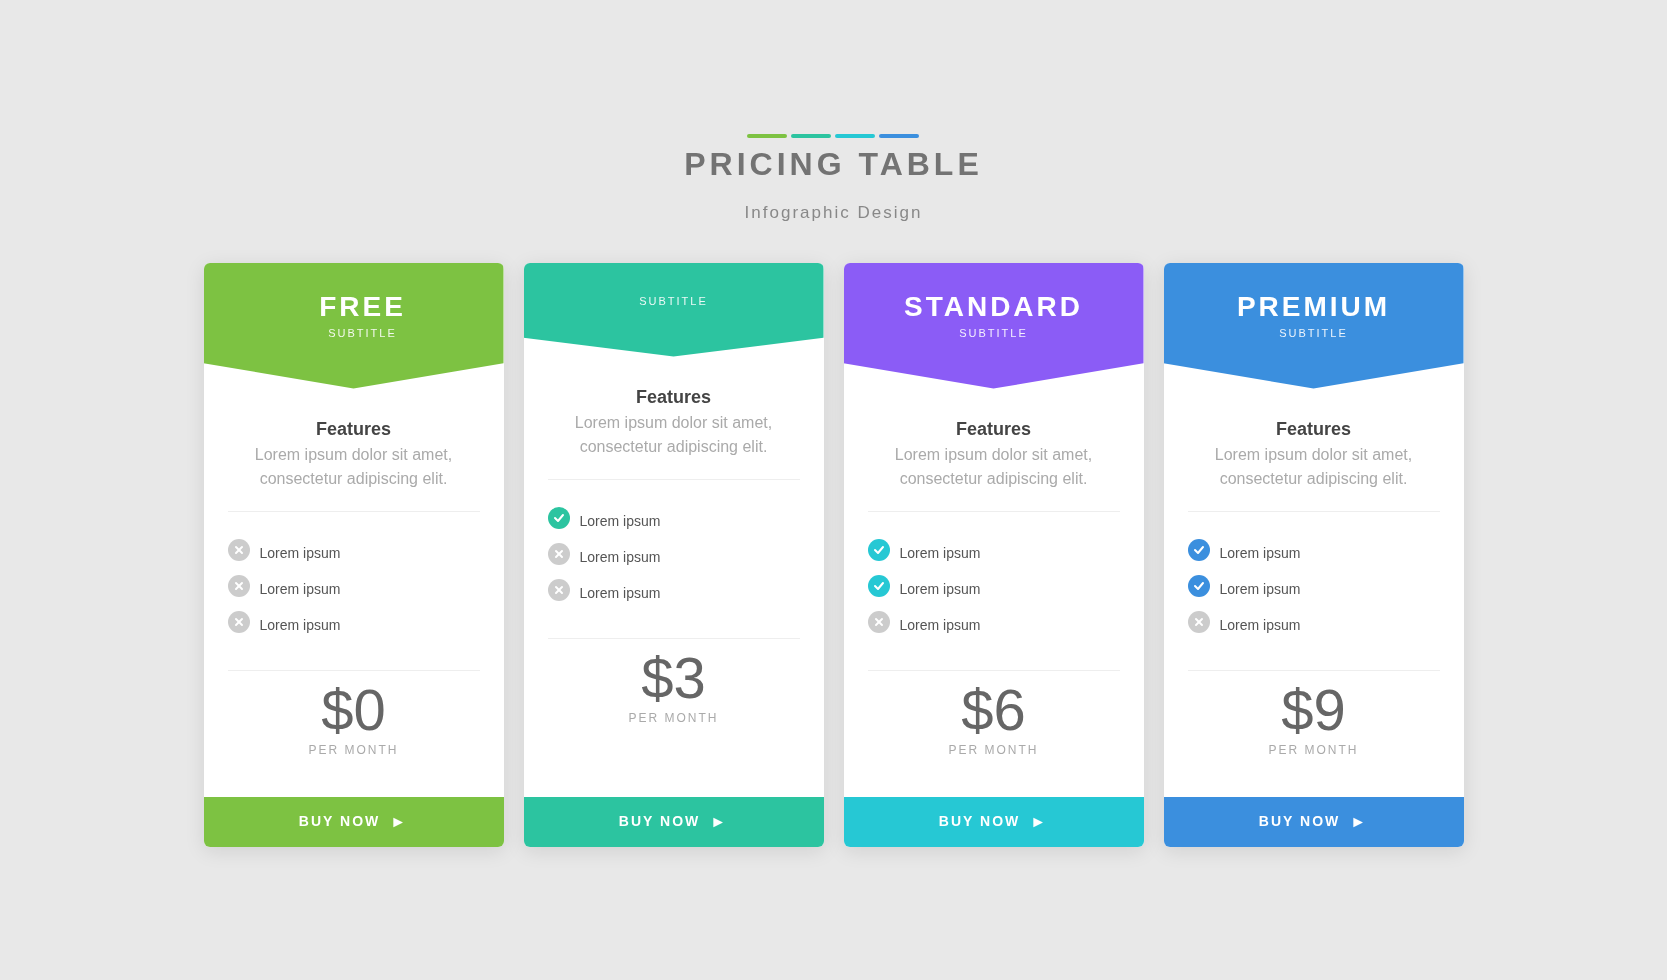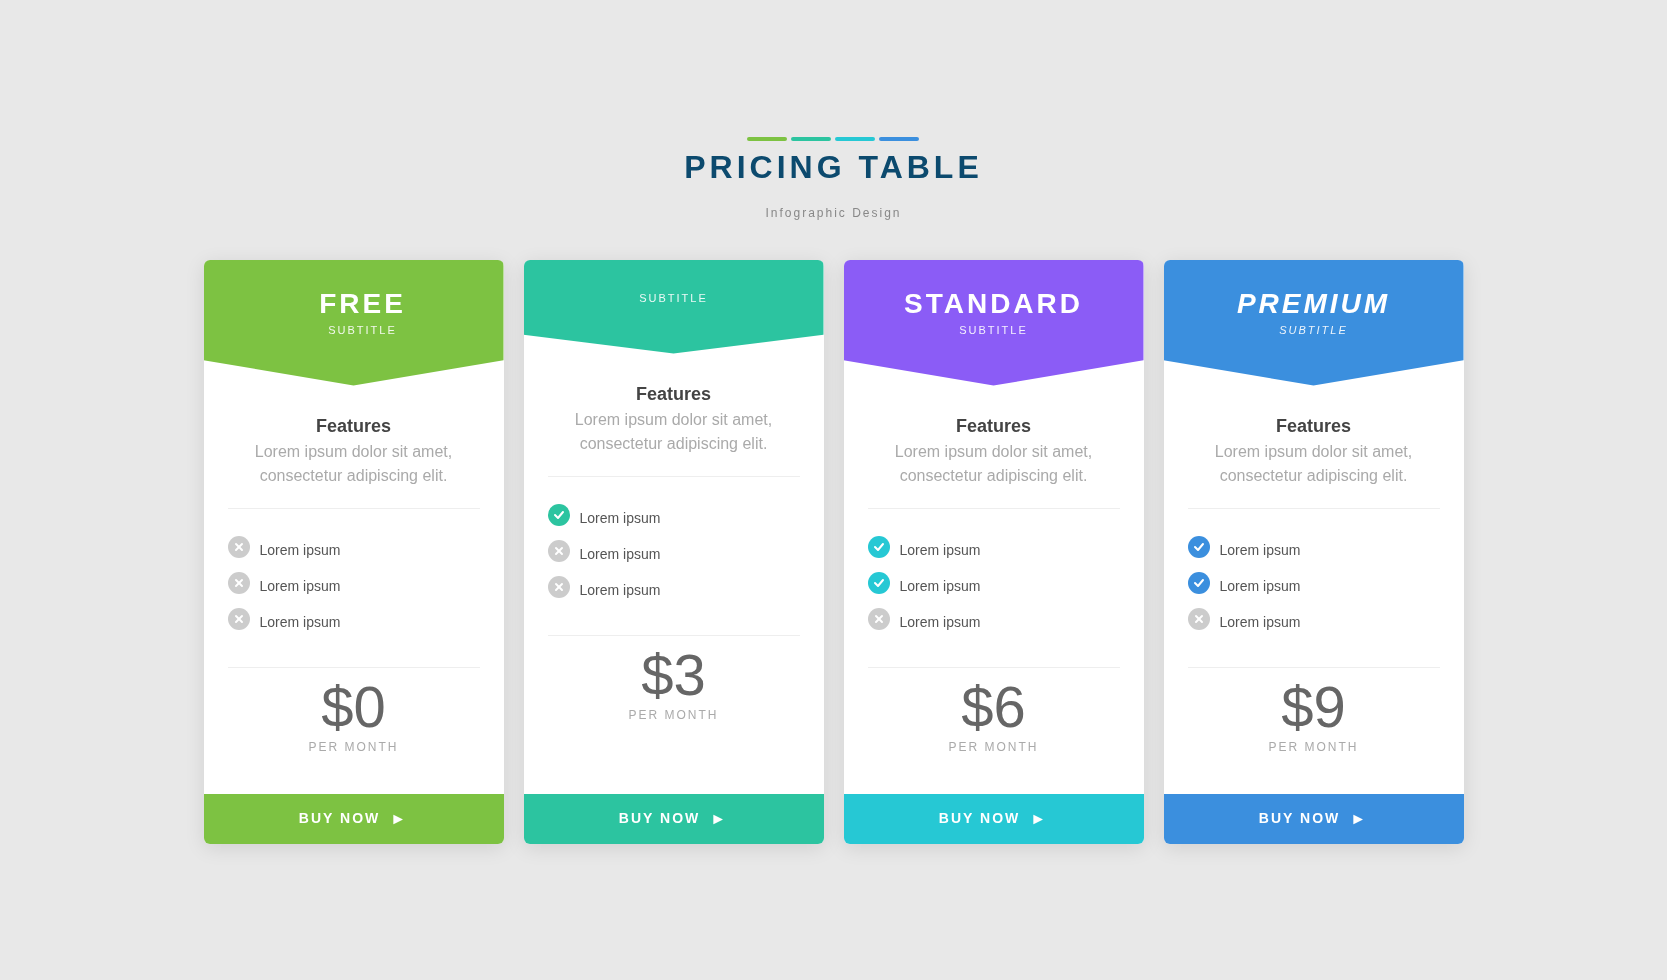--- a/index.html
+++ b/index.html
@@ -29,26 +29,26 @@
 
     .header-decorator {
       height: 4px;
       border-radius: 2px;
     }
 
     .page-title {
       font-size: 32px;
       font-weight: 900;
       letter-spacing: 4px;
-      color: #0c4a6e;
+      color: #737373;
       text-transform: uppercase;
     }
 
     .page-subtitle {
-      font-size: 12px;
+      font-size: 17px;
       color: #888;
       letter-spacing: 2px;
       margin-top: 20px;
     }
 
     .pricing-container {
       display: flex;
       gap: 20px;
       align-items: stretch;
     }
@@ -203,21 +203,21 @@
     .theme-green .buy-button { background: #7dc242; }
 
     .theme-teal .card-header { background: #2cc4a0; }
     .theme-teal .buy-button { background: #2cc4a0; }
     .theme-teal .feature-icon.check { background: #2cc4a0; }
 
     .theme-cyan .card-header { background: #8b5cf6; }
     .theme-cyan .buy-button { background: #26c8d4; }
     .theme-cyan .feature-icon.check { background: #26c8d4; }
 
-    .theme-blue .card-header { background: #3b8fde; font-style: italic; }
+    .theme-blue .card-header { background: #3b8fde; }
     .theme-blue .buy-button { background: #3b8fde; }
     .theme-blue .feature-icon.check { background: #3b8fde; }
   </style>
 </head>
 <body>
 
 <div class="page-header">
   <div class="header-decorators">
     <div class="header-decorator" style="width:40px;background:#7dc242;"></div>
     <div class="header-decorator" style="width:40px;background:#2cc4a0;"></div>

